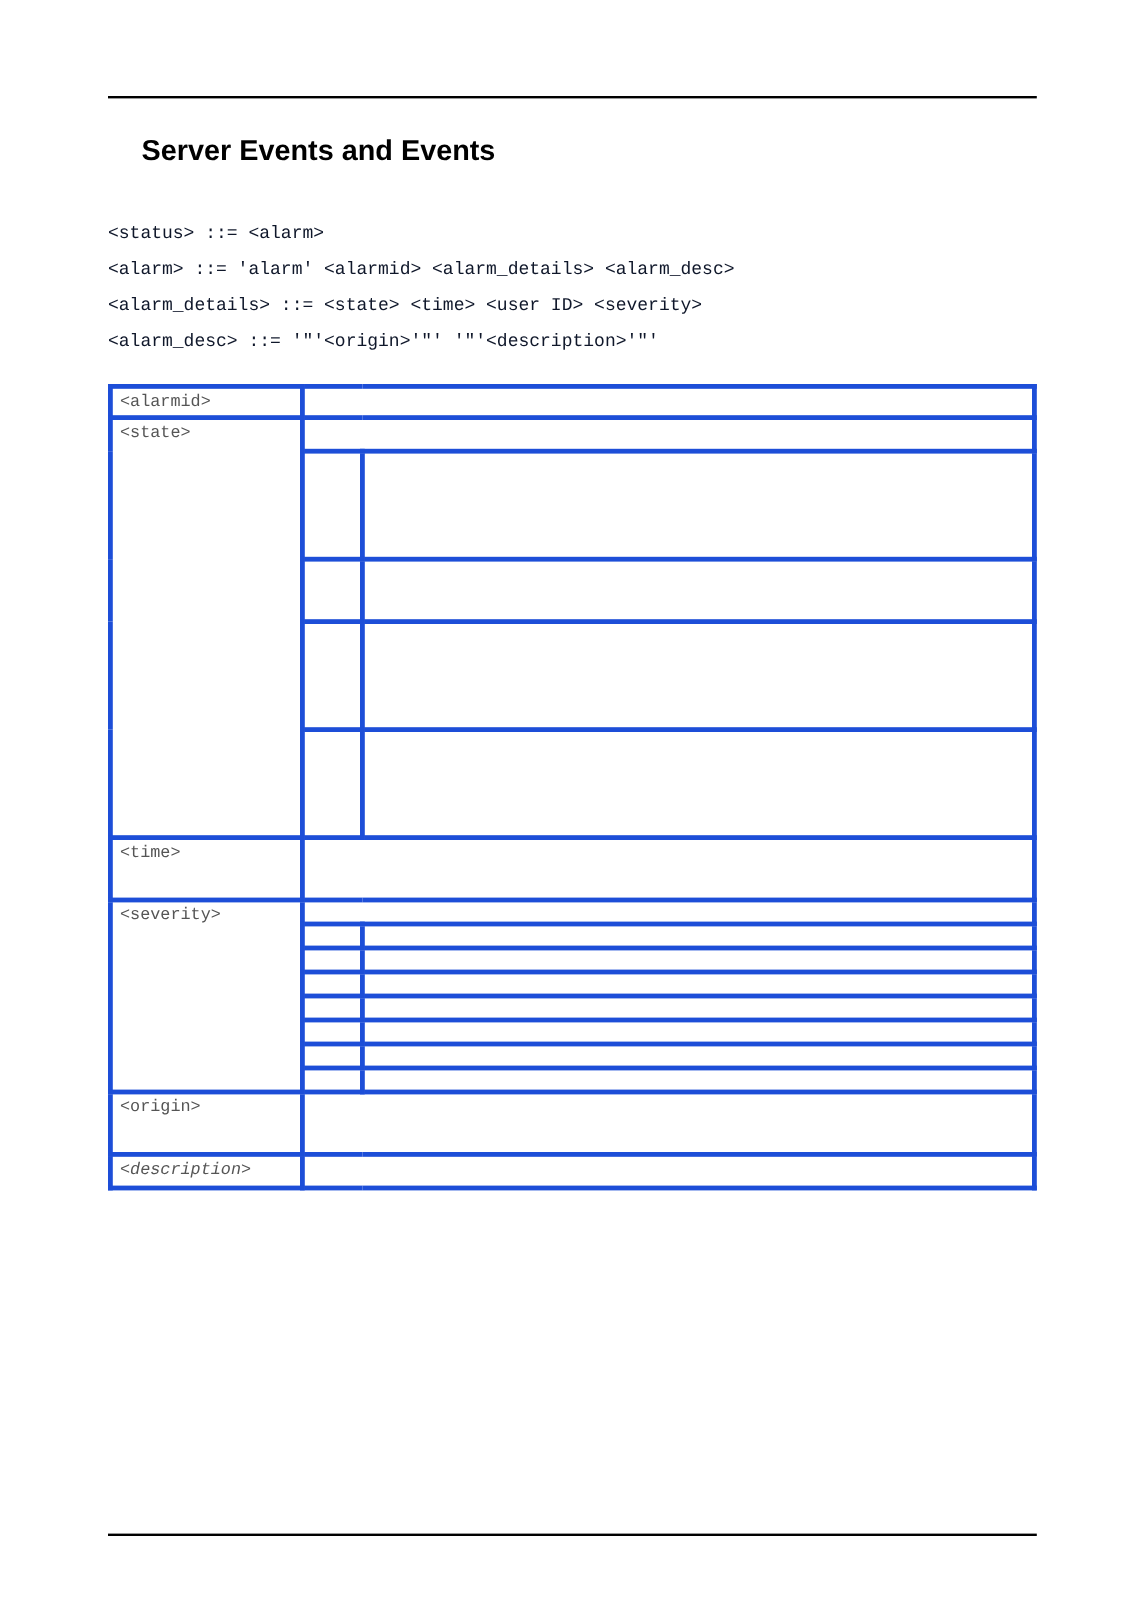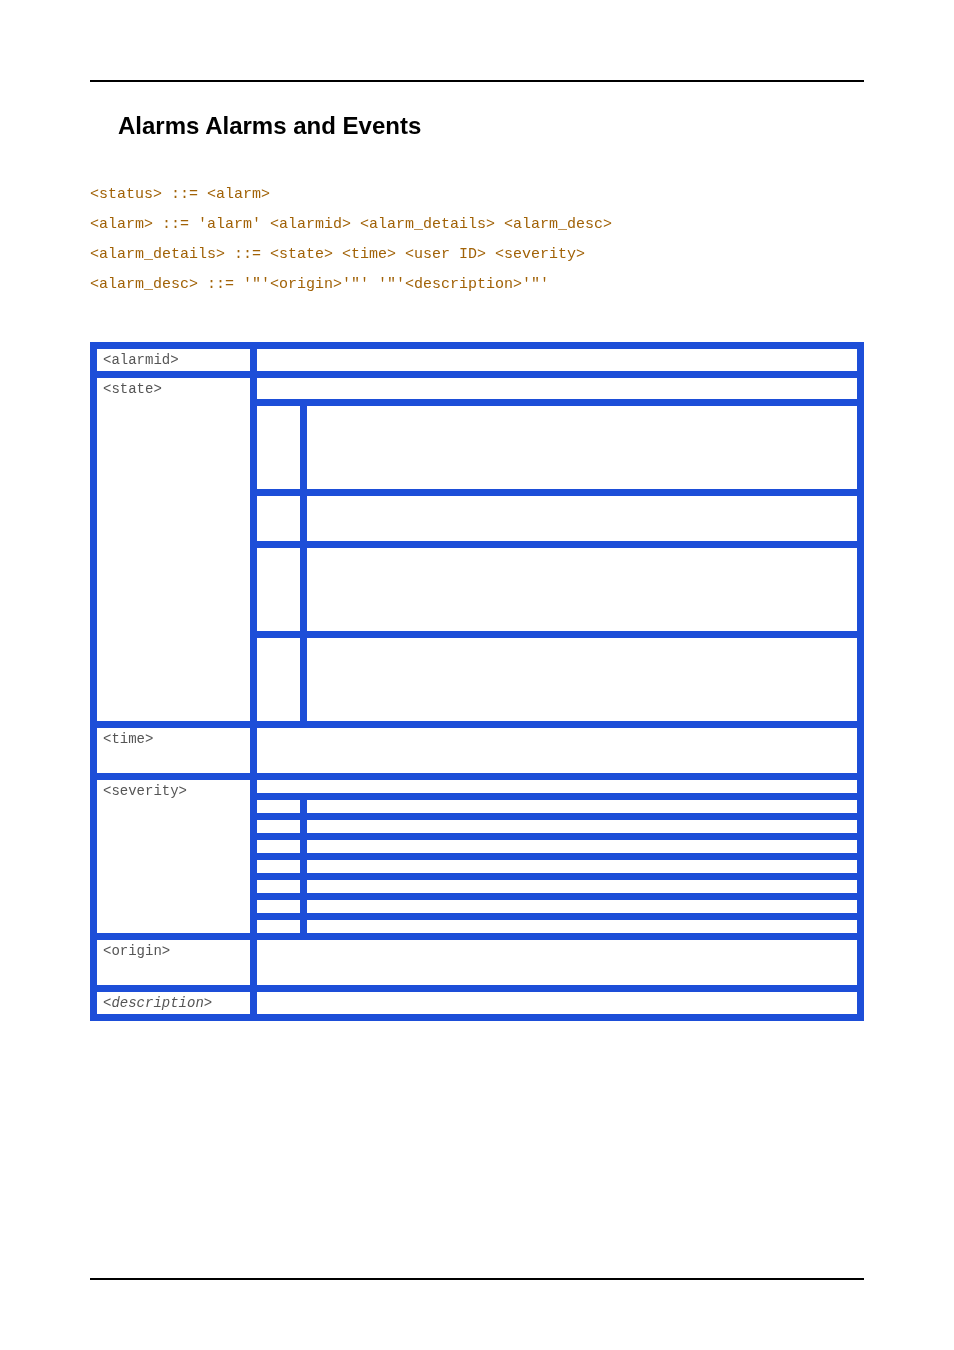--- a/index.html
+++ b/index.html
@@ -20,33 +20,33 @@
   }
   h1.title {
     font-size: 24px;
     font-weight: bold;
     margin: 18px 0 40px 28px;
   }
   .bnf {
     font-family: "Courier New", Courier, monospace;
     font-size: 15px;
     line-height: 2.0;
-    color: #a16207;
-    margin-bottom: 42px;
+    color: #0f172a;
+    margin-bottom: 20px;
     white-space: pre;
   }
   table.def {
     border-collapse: collapse;
     width: 100%;
     font-family: "Courier New", Courier, monospace;
     font-size: 14px;
     color: #555;
   }
   table.def td {
-    border: 7px solid #1d4ed8;
+    border: 4px solid #1d4ed8;
     vertical-align: top;
     padding: 3px 6px;
   }
   .col-name { width: 160px; }
   .col-code { width: 50px; text-align: left; }
   .footer-rule {
     position: absolute;
     left: 90px; right: 90px;
     bottom: 70px;
     border-top: 2px solid #000;
@@ -56,21 +56,21 @@
   .h-sm   { height: 28px; font-style: italic; }
   .h-xs   { height: 20px; }
   .h-row  { height: 20px; }
 </style>
 </head>
 <body>
 
 <div class="page">
   <div class="top-rule"></div>
 
-  <h1 class="title">Alarms Alarms and Events</h1>
+  <h1 class="title">Server Events and Events</h1>
 
   <div class="bnf">&lt;status&gt; ::= &lt;alarm&gt;
 &lt;alarm&gt; ::= 'alarm' &lt;alarmid&gt; &lt;alarm_details&gt; &lt;alarm_desc&gt;
 &lt;alarm_details&gt; ::= &lt;state&gt; &lt;time&gt; &lt;user ID&gt; &lt;severity&gt;
 &lt;alarm_desc&gt; ::= '"'&lt;origin&gt;'"' '"'&lt;description&gt;'"'</div>
 
   <table class="def">
 
     <tbody>
         <tr>

